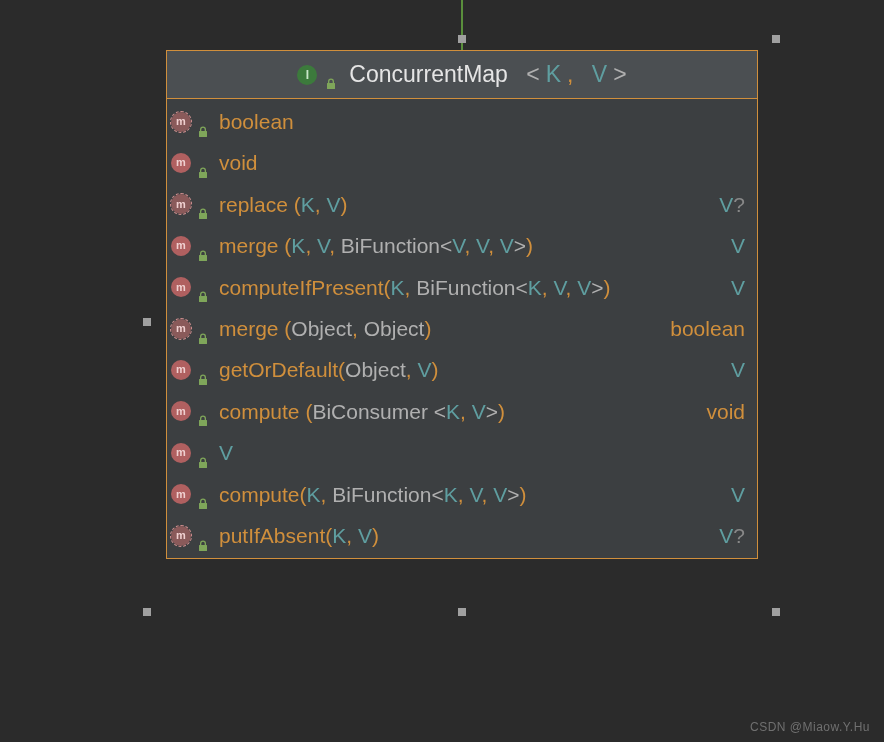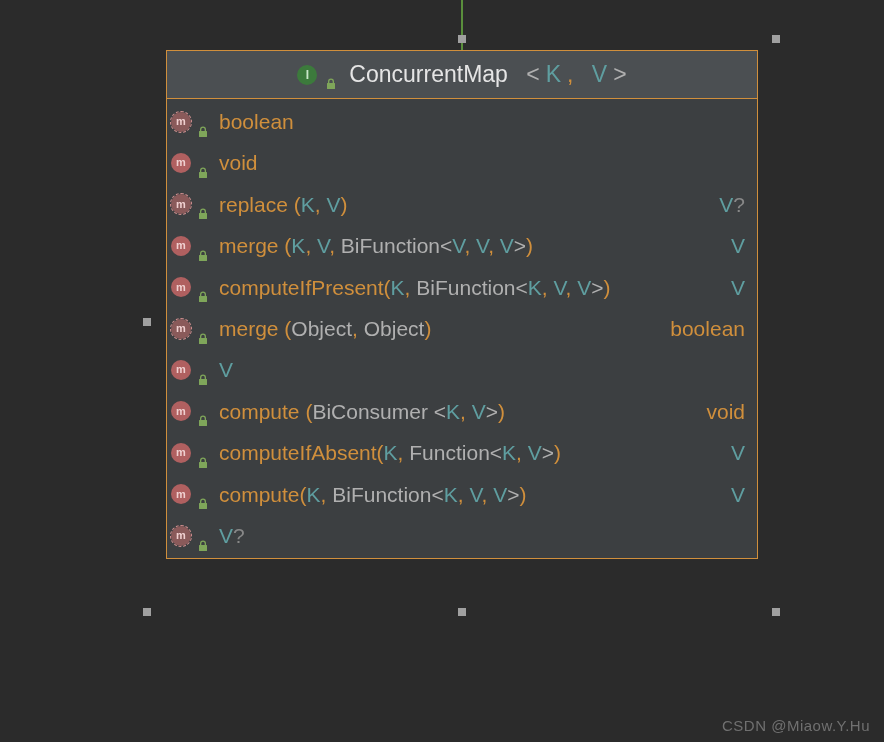--- a/index.html
+++ b/index.html
@@ -110,21 +110,21 @@
   .c-plain  { color: #b0b0b0; }
   .c-angle  { color: #b0b0b0; }
   .c-comma  { color: #d08f3c; }
   .ret .c-q { color: #888; }
 
   .watermark {
     position: absolute;
     right: 14px;
     bottom: 8px;
     color: #707070;
-    font-size: 15px;
+    font-size: 12px;
     letter-spacing: 0.5px;
   }
 </style>
 </head>
 <body>
 
 <div class="connector-line"></div>
 <div class="handle top-center"></div>
 <div class="handle top-right"></div>
 <div class="handle mid-left"></div>
@@ -194,49 +194,50 @@
             <path fill="#7fa65a" d="M3 5V3.5a3 3 0 0 1 6 0V5h.5a.5.5 0 0 1 .5.5v5a.5.5 0 0 1-.5.5h-7a.5.5 0 0 1-.5-.5v-5A.5.5 0 0 1 2.5 5H3zm1.3 0h3.4V3.5a1.7 1.7 0 0 0-3.4 0V5z"></path>
           </svg></span>
         <span class="sig"><span class="c-name">merge</span><span class="c-paren"> (</span><span class="c-plain">Object</span><span class="c-comma">, </span><span class="c-plain">Object</span><span class="c-paren">)</span></span>
         <span class="ret"><span class="c-name">boolean</span></span>
       </div>
       <div class="method-row">
         <span class="badge badge-m">m</span>
         <span class="lock-icon"><svg viewBox="0 0 12 12">
             <path fill="#7fa65a" d="M3 5V3.5a3 3 0 0 1 6 0V5h.5a.5.5 0 0 1 .5.5v5a.5.5 0 0 1-.5.5h-7a.5.5 0 0 1-.5-.5v-5A.5.5 0 0 1 2.5 5H3zm1.3 0h3.4V3.5a1.7 1.7 0 0 0-3.4 0V5z"></path>
           </svg></span>
+        <span class="sig"><span class="c-name">getOrDefault</span><span class="c-paren">(</span><span class="c-plain">Object</span><span class="c-comma">, </span><span class="c-type">V</span><span class="c-paren">)</span></span>
         <span class="ret"><span class="c-type">V</span></span>
       </div>
       <div class="method-row">
         <span class="badge badge-m">m</span>
         <span class="lock-icon"><svg viewBox="0 0 12 12">
             <path fill="#7fa65a" d="M3 5V3.5a3 3 0 0 1 6 0V5h.5a.5.5 0 0 1 .5.5v5a.5.5 0 0 1-.5.5h-7a.5.5 0 0 1-.5-.5v-5A.5.5 0 0 1 2.5 5H3zm1.3 0h3.4V3.5a1.7 1.7 0 0 0-3.4 0V5z"></path>
           </svg></span>
         <span class="sig"><span class="c-name">compute</span><span class="c-paren"> (</span><span class="c-plain">BiConsumer</span><span class="c-angle"> &lt;</span><span class="c-type">K</span><span class="c-comma">, </span><span class="c-type">V</span><span class="c-angle">&gt;</span><span class="c-paren">)</span></span>
         <span class="ret"><span class="c-name">void</span></span>
       </div>
       <div class="method-row">
         <span class="badge badge-m">m</span>
         <span class="lock-icon"><svg viewBox="0 0 12 12">
             <path fill="#7fa65a" d="M3 5V3.5a3 3 0 0 1 6 0V5h.5a.5.5 0 0 1 .5.5v5a.5.5 0 0 1-.5.5h-7a.5.5 0 0 1-.5-.5v-5A.5.5 0 0 1 2.5 5H3zm1.3 0h3.4V3.5a1.7 1.7 0 0 0-3.4 0V5z"></path>
           </svg></span>
-        <span class="sig"><span class="c-name">computeIfAbsent</span><span class="c-paren">(</span><span class="c-type">K</span><span class="c-comma">, </span><span class="c-plain">Function</span><span class="c-angle">&lt;</span><span class="c-type">K</span><span class="c-comma">, </span><span class="c-type">V</span><span class="c-angle">&gt;</span><span class="c-paren">)</span></span>
         <span class="ret"><span class="c-type">V</span></span>
       </div>
       <div class="method-row">
         <span class="badge badge-m">m</span>
         <span class="lock-icon"><svg viewBox="0 0 12 12">
             <path fill="#7fa65a" d="M3 5V3.5a3 3 0 0 1 6 0V5h.5a.5.5 0 0 1 .5.5v5a.5.5 0 0 1-.5.5h-7a.5.5 0 0 1-.5-.5v-5A.5.5 0 0 1 2.5 5H3zm1.3 0h3.4V3.5a1.7 1.7 0 0 0-3.4 0V5z"></path>
           </svg></span>
         <span class="sig"><span class="c-name">compute</span><span class="c-paren">(</span><span class="c-type">K</span><span class="c-comma">, </span><span class="c-plain">BiFunction</span><span class="c-angle">&lt;</span><span class="c-type">K</span><span class="c-comma">, </span><span class="c-type">V</span><span class="c-comma">, </span><span class="c-type">V</span><span class="c-angle">&gt;</span><span class="c-paren">)</span></span>
         <span class="ret"><span class="c-type">V</span></span>
       </div>
       <div class="method-row">
         <span class="badge badge-m abs">m</span>
         <span class="lock-icon"><svg viewBox="0 0 12 12">
             <path fill="#7fa65a" d="M3 5V3.5a3 3 0 0 1 6 0V5h.5a.5.5 0 0 1 .5.5v5a.5.5 0 0 1-.5.5h-7a.5.5 0 0 1-.5-.5v-5A.5.5 0 0 1 2.5 5H3zm1.3 0h3.4V3.5a1.7 1.7 0 0 0-3.4 0V5z"></path>
           </svg></span>
+        <span class="sig"><span class="c-name">putIfAbsent</span><span class="c-paren">(</span><span class="c-type">K</span><span class="c-comma">, </span><span class="c-type">V</span><span class="c-paren">)</span></span>
         <span class="ret"><span class="c-type">V</span><span class="c-q">?</span></span>
       </div>
     </div>
 </div>
 
 <div class="watermark">CSDN @Miaow.Y.Hu</div>
 
 </body></html>

